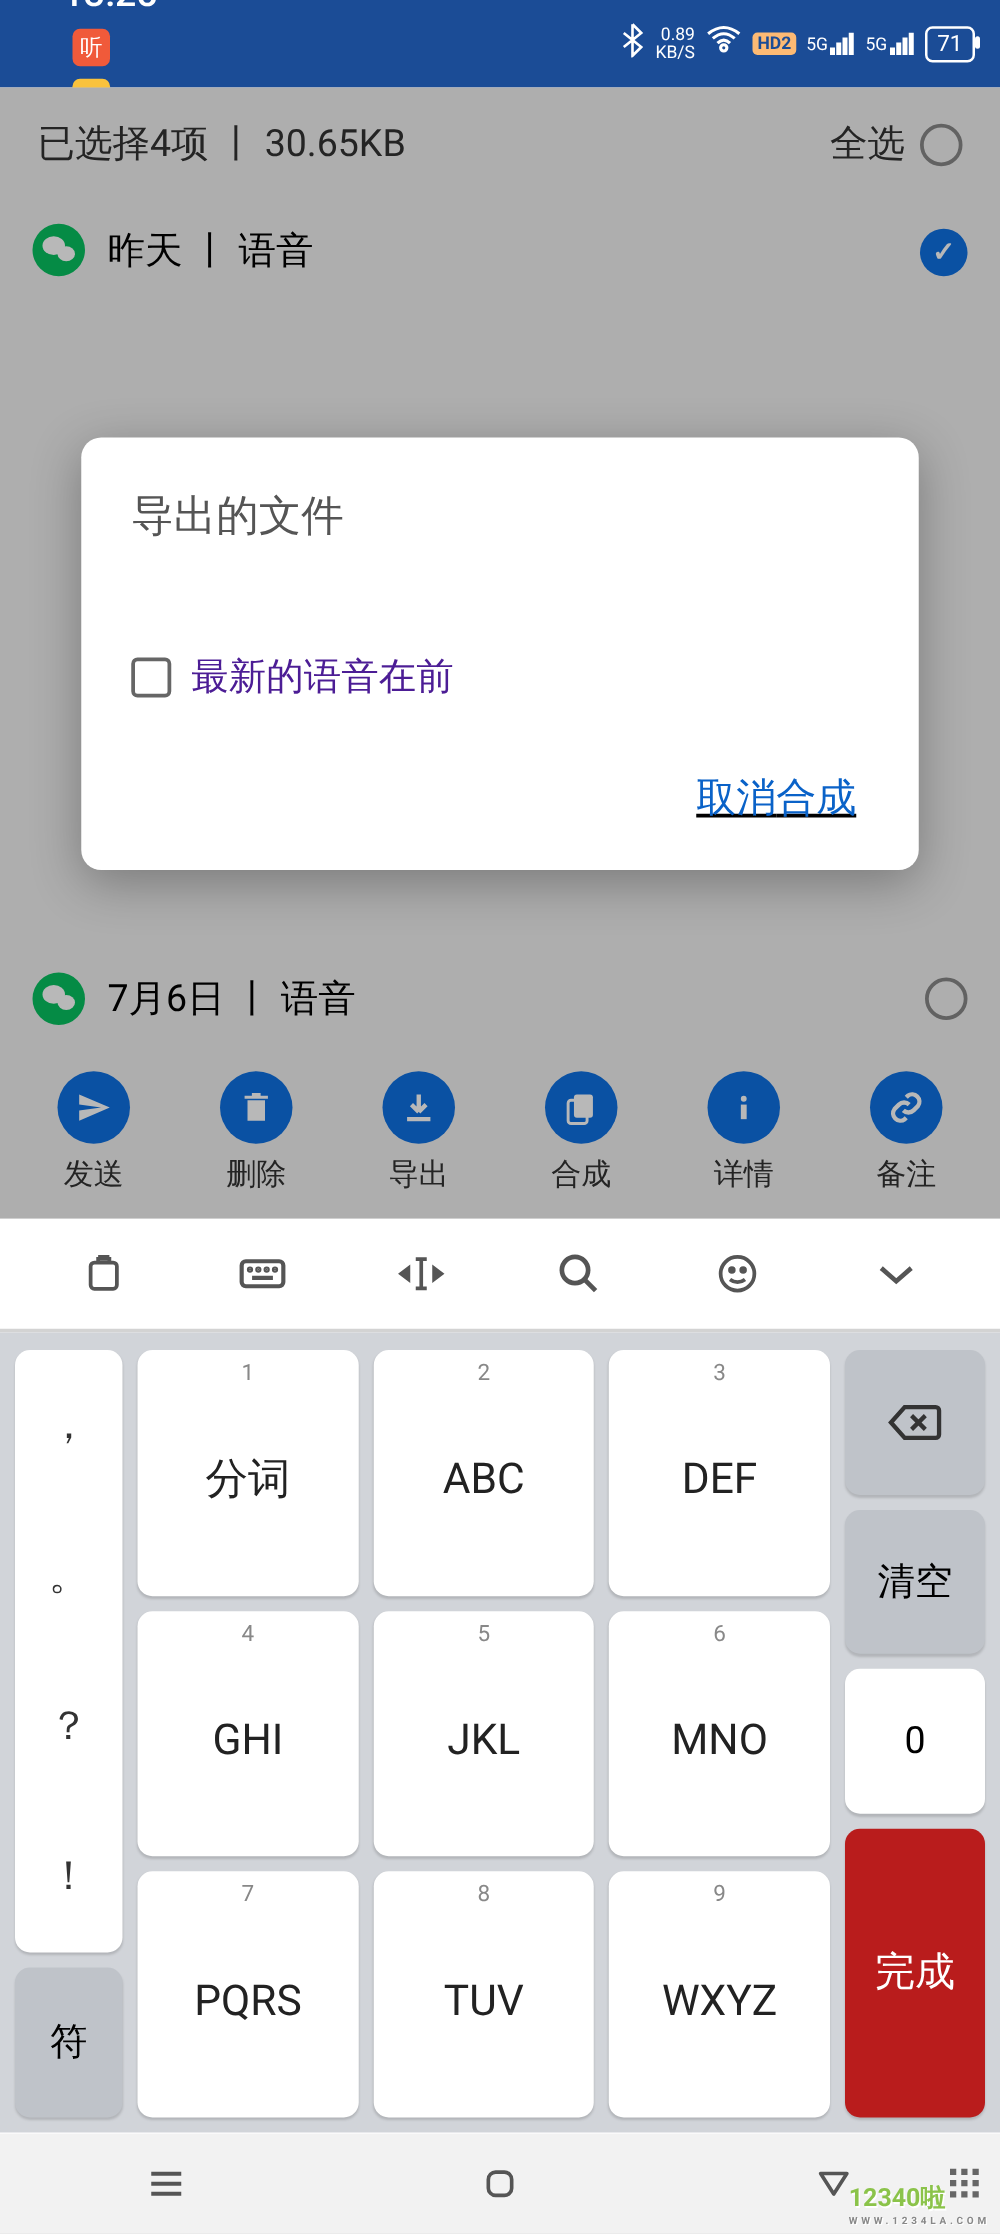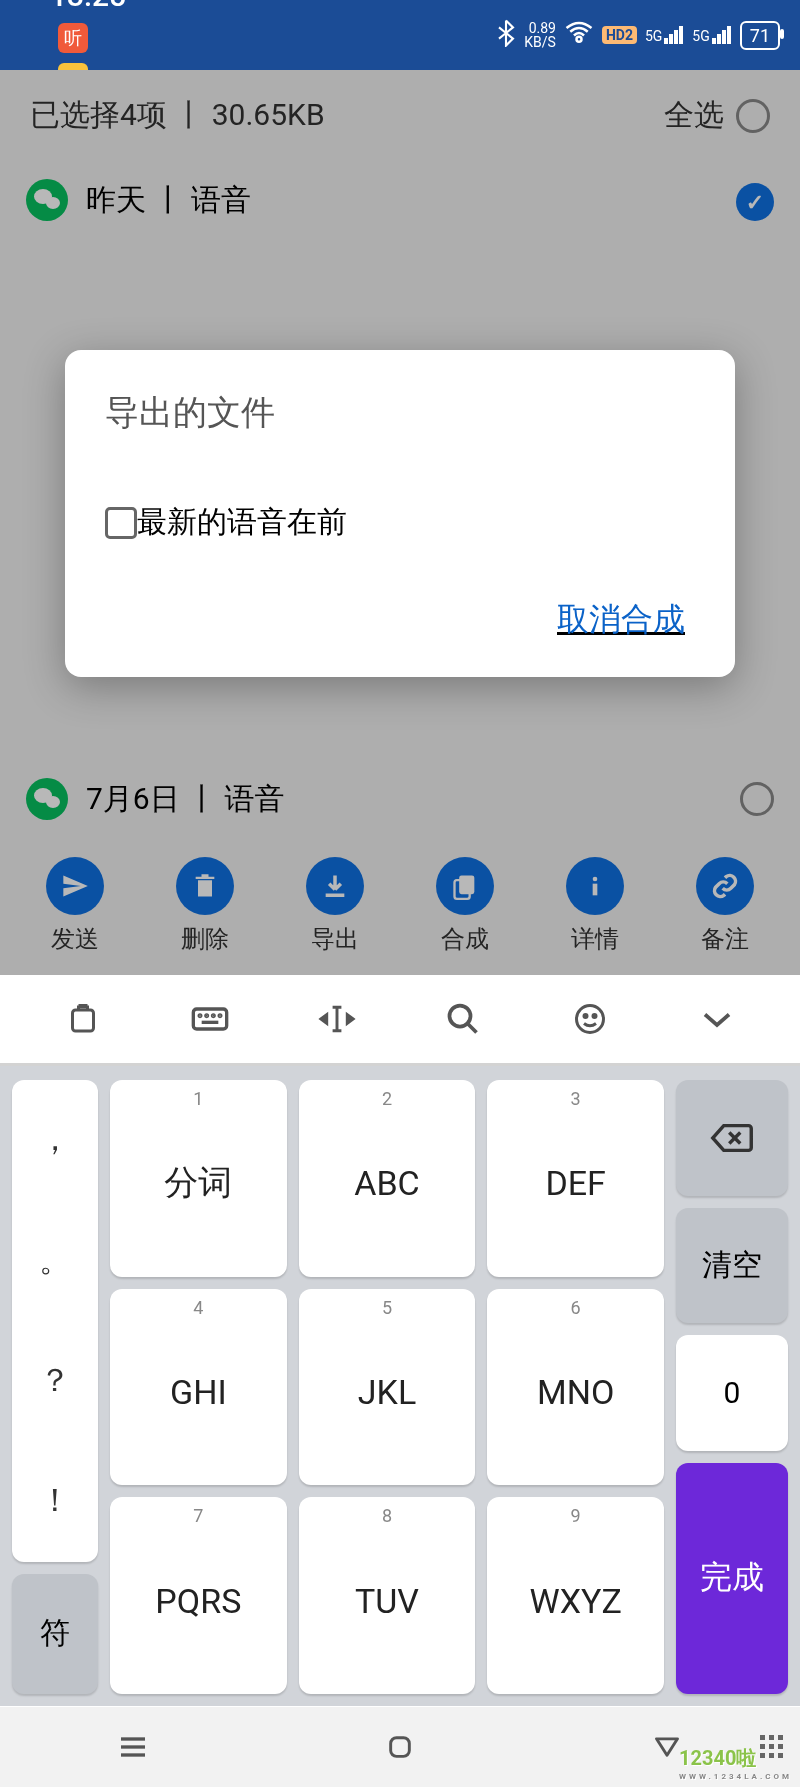--- a/index.html
+++ b/index.html
@@ -212,37 +212,38 @@
       right: 65px;
       background: white;
       border-radius: 16px;
       padding: 40px 40px 20px;
       box-shadow: 0 10px 40px rgba(0,0,0,0.3);
       z-index: 10;
     }
     .dialog-title {
       font-size: 34px;
       color: #555;
-      margin-bottom: 66px;
+      margin-bottom: 85px;
     }
     .filename-input {
       width: 100%;
       border: none;
       border-bottom: 3px solid #0a62c8;
       font-size: 34px;
       padding: 8px 0;
       outline: none;
       color: #333;
     }
     .dialog-option {
       display: flex;
       align-items: center;
+      gap: 16px;
       margin-top: 45px;
       font-size: 30px;
-      color: #000000;
+      color: #4c1d95;
     }
     .square-checkbox {
       width: 32px;
       height: 32px;
       border: 3px solid #666;
       border-radius: 5px;
     }
     .dialog-actions {
       display: flex;
       justify-content: flex-end;
@@ -354,21 +355,21 @@
     }
     .kb-key-main {
       font-size: 34px;
       color: #222;
       margin-top: 10px;
     }
     .kb-key-gray {
       background: #bfc3c9;
     }
     .kb-key-blue {
-      background: #6d28d9;
+      background: #b91c1c;
       color: white;
     }
     .kb-col-right {
       width: 112px;
       display: flex;
       flex-direction: column;
       gap: 12px;
     }
     .kb-right-key {
       flex: 1;

